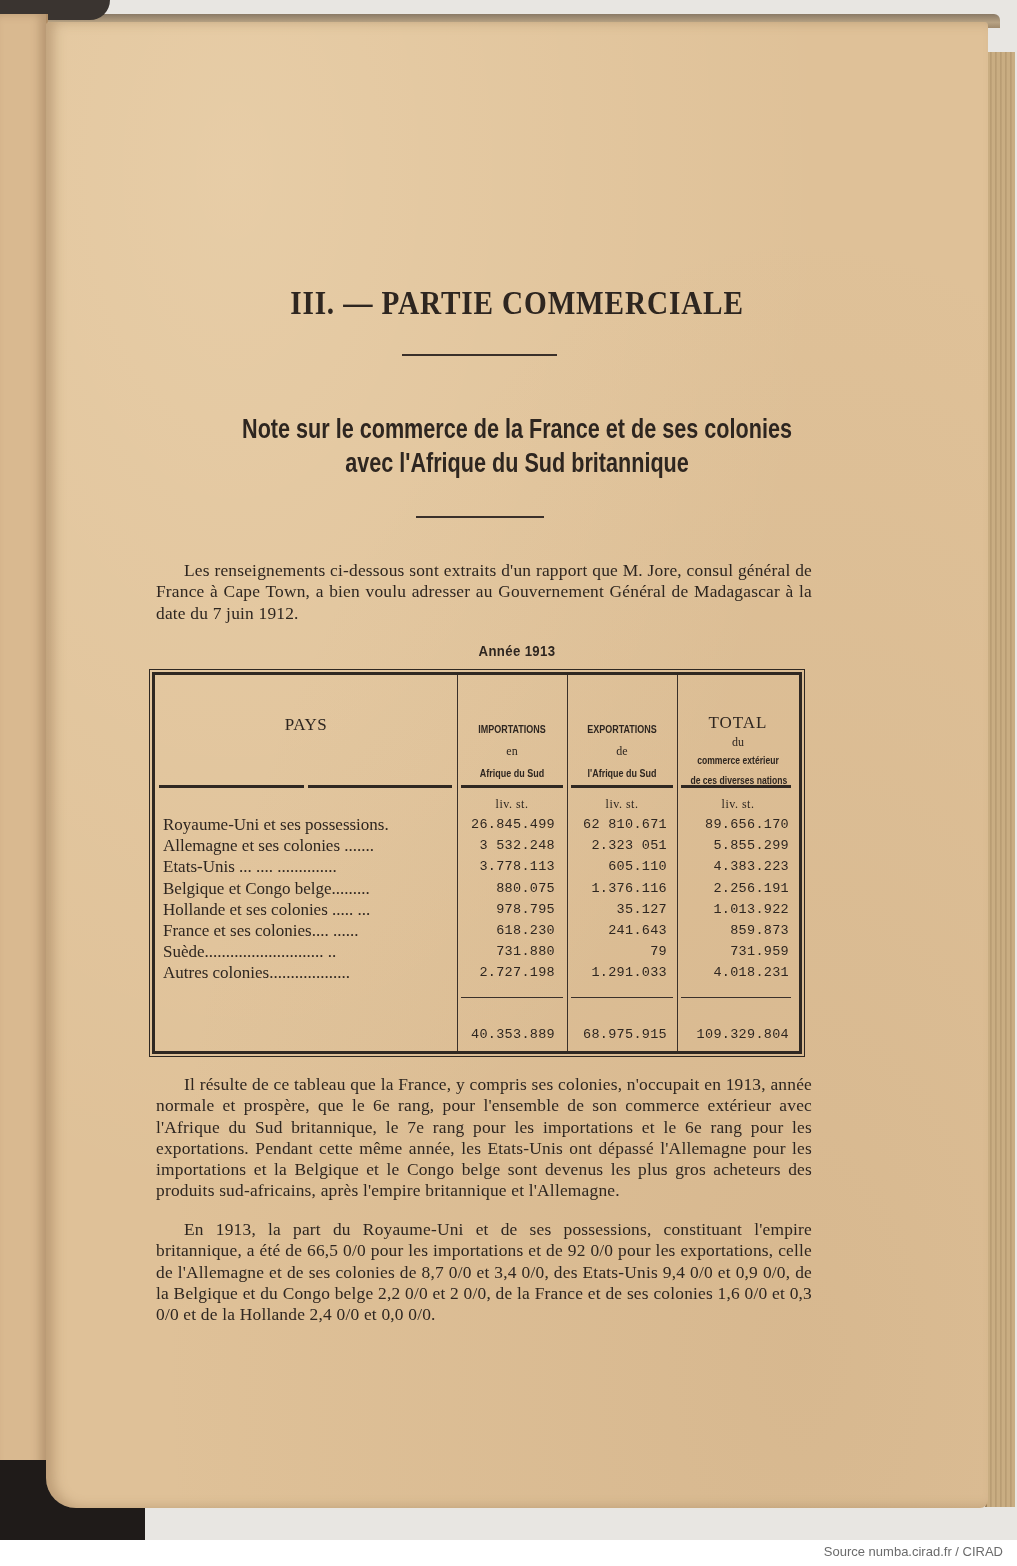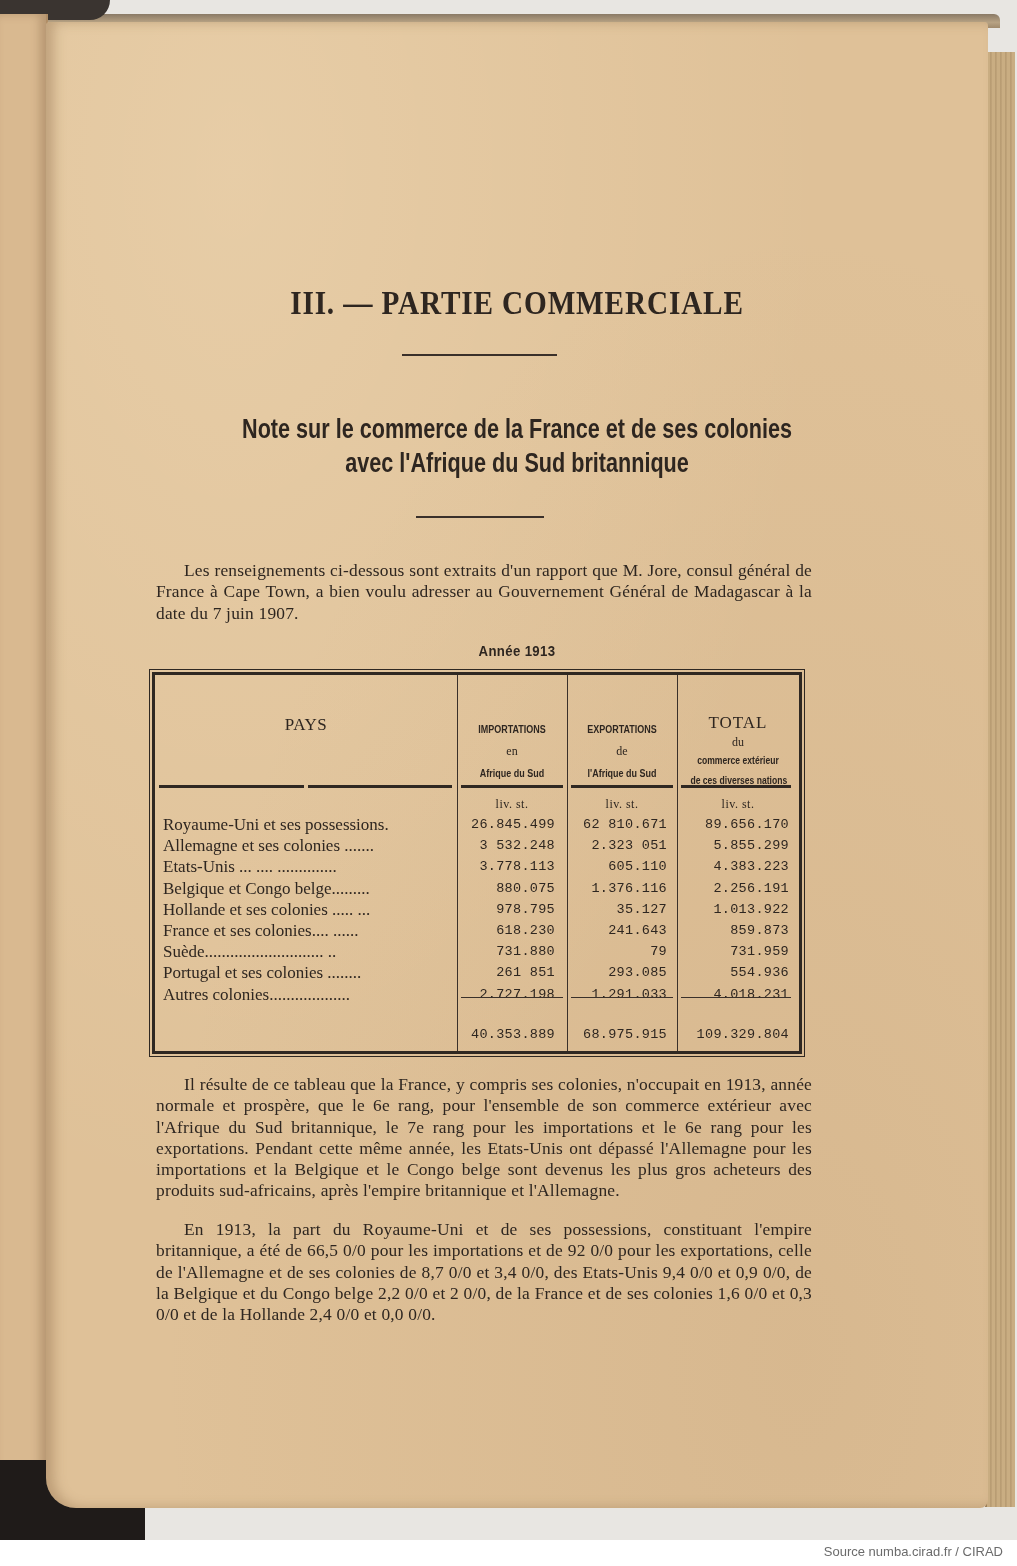--- a/index.html
+++ b/index.html
@@ -153,21 +153,21 @@
 
   <div class="part-title">III. — PARTIE COMMERCIALE</div>
   <div class="rule rule-1"></div>
 
   <div class="note-title">
     <div>Note sur le commerce de la France et de ses colonies</div>
     <div>avec l'Afrique du Sud britannique</div>
   </div>
   <div class="rule rule-2"></div>
 
-  <div class="para intro"><span class="indent"></span><span>Les renseignements ci-dessous sont extraits d'un rapport que M. Jore, consul général de France à Cape Town, a bien voulu adresser au Gouvernement Général de Madagascar à la date du 7 juin 1907.</span></div>
+  <div class="para intro"><span class="indent"></span><span>Les renseignements ci-dessous sont extraits d'un rapport que M. Jore, consul général de France à Cape Town, a bien voulu adresser au Gouvernement Général de Madagascar à la date du 7 juin 1912.</span></div>
 
   <div class="year-caption">Année 1913</div>
 
   <div class="table-frame">
     <div class="vline v1"></div>
     <div class="vline v2"></div>
     <div class="vline v3"></div>
 
     <div class="hdr-pays">PAYS</div>
 
@@ -235,26 +235,20 @@
         <span class="cell-num n2">241.643</span>
         <span class="cell-num n3">859.873</span>
       </div>
       <div class="row">
         <span class="cell-name">Suède............................ ..</span>
         <span class="cell-num n1">731.880</span>
         <span class="cell-num n2">79</span>
         <span class="cell-num n3">731.959</span>
       </div>
       <div class="row">
-        <span class="cell-name">Portugal et ses colonies ........</span>
-        <span class="cell-num n1">261 851</span>
-        <span class="cell-num n2">293.085</span>
-        <span class="cell-num n3">554.936</span>
-      </div>
-      <div class="row">
         <span class="cell-name">Autres colonies...................</span>
         <span class="cell-num n1">2.727.198</span>
         <span class="cell-num n2">1.291.033</span>
         <span class="cell-num n3">4.018.231</span>
       </div>
     </div>
 
     <div class="hsum hs1"></div>
     <div class="hsum hs2"></div>
     <div class="hsum hs3"></div>

